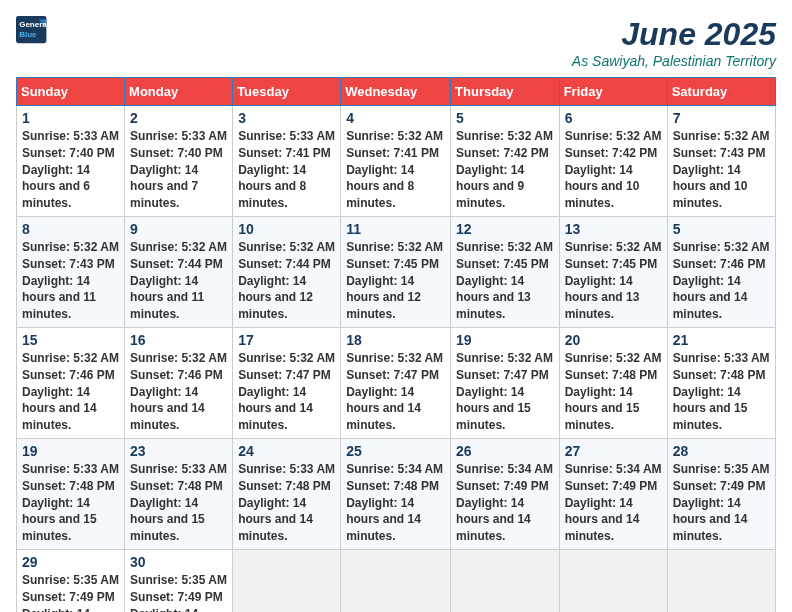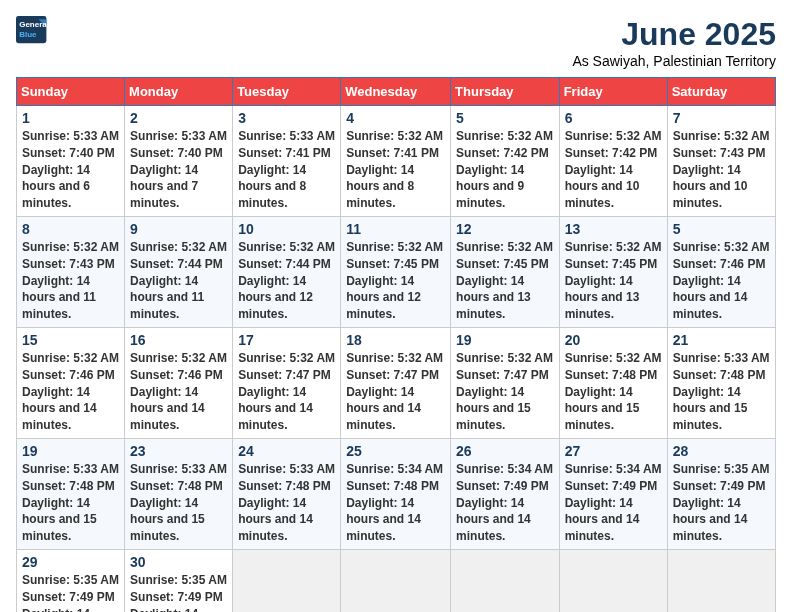--- a/index.html
+++ b/index.html
@@ -20,29 +20,30 @@
       display: flex;
       align-items: flex-start;
       gap: 4px;
     }
     .logo-icon {
       width: 32px;
       height: 28px;
     }
     .title-area {
       text-align: right;
+      font-style: italic;
     }
     .month-title {
       font-size: 32px;
       font-weight: bold;
       color: #1a3a5c;
     }
     .location-title {
       font-size: 14px;
-      color: #000000;
+      color: #0f766e;
     }
     .calendar-table {
       width: 100%;
       border-collapse: collapse;
       font-size: 11px;
     }
     .calendar-table th {
       background-color: #ef4444;
       color: #fff;
       padding: 6px 4px;

